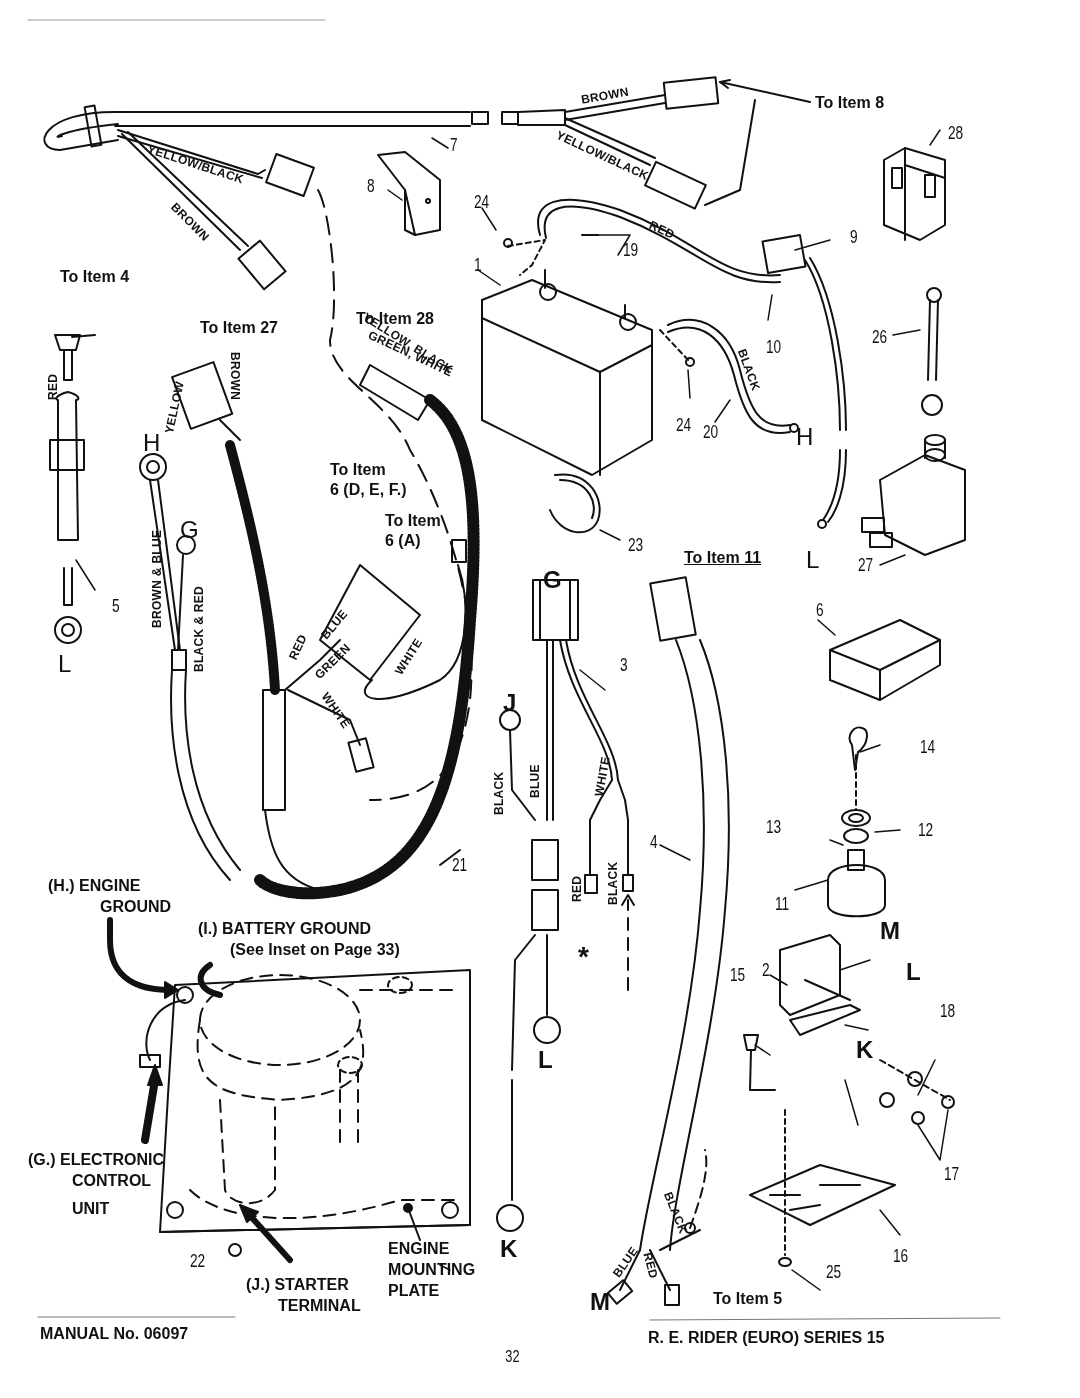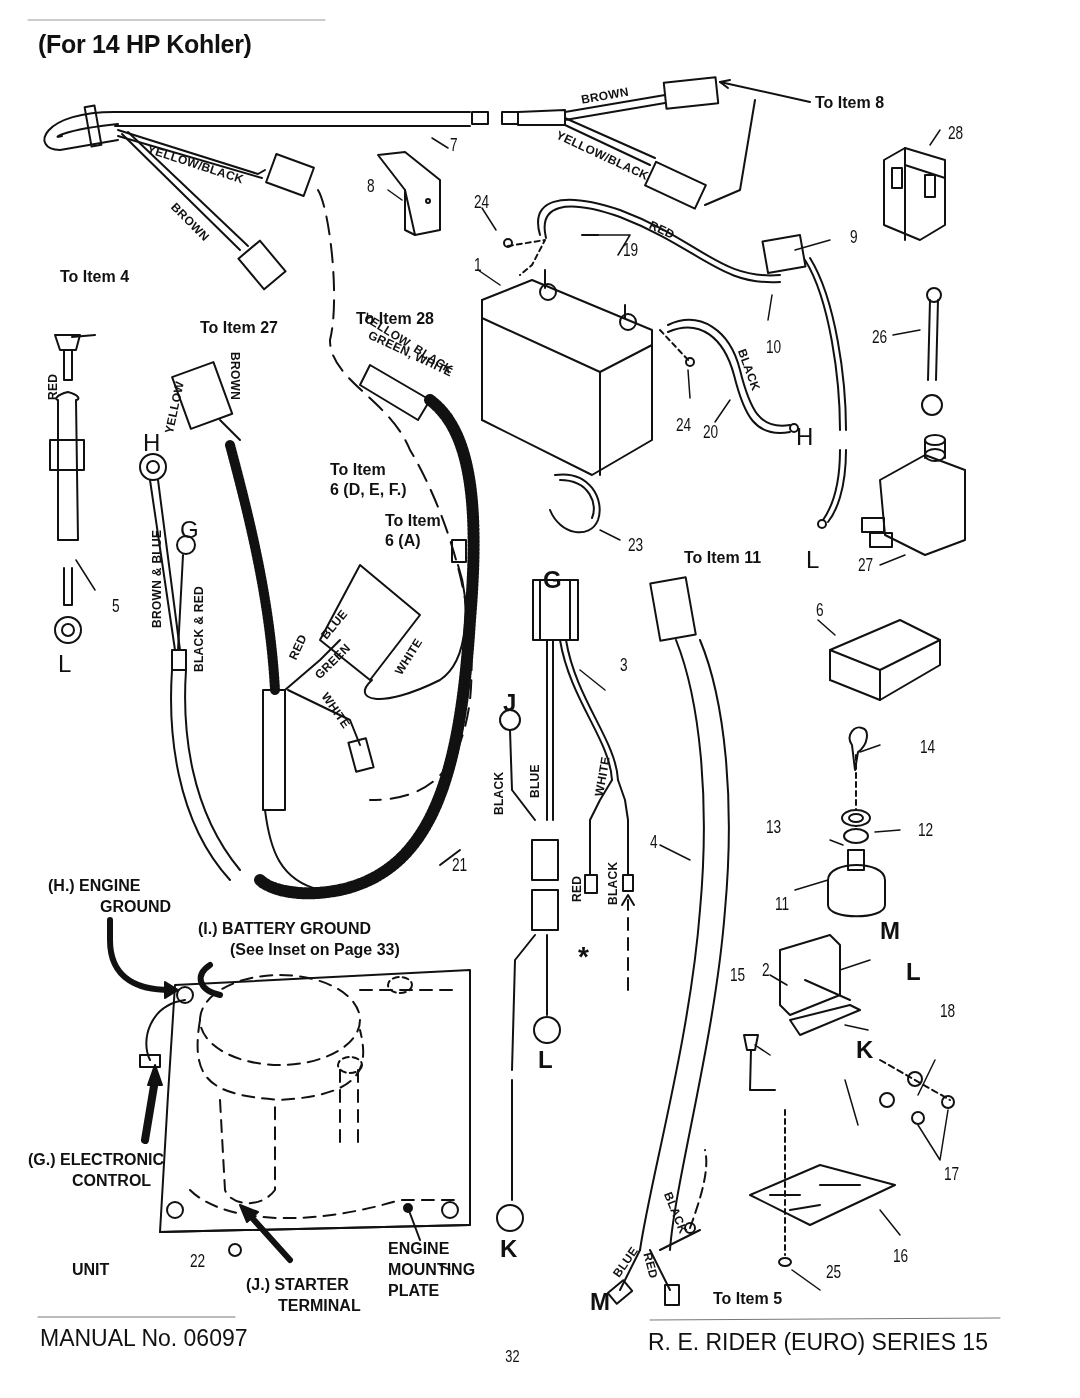--- a/index.html
+++ b/index.html
@@ -2,21 +2,21 @@
 <html><head>
 <meta charset="utf-8">
 <style>
   html, body { margin:0; padding:0; background:#ffffff; }
   body { width:1080px; height:1398px; position:relative; overflow:hidden; font-family:"Liberation Sans", sans-serif; color:#111; }
   .title { position:absolute; left:38px; top:30px; font-weight:bold; font-size:25px; line-height:29px; letter-spacing:-0.3px; }
   .lbl { position:absolute; font-family:"Liberation Sans", sans-serif; font-weight:bold; font-size:16px; white-space:nowrap; line-height:18px; }
   .num { position:absolute; font-family:"Liberation Sans", sans-serif; font-size:19px; transform:scaleX(0.72); transform-origin:left top; white-space:nowrap; line-height:20px; }
   .letter { position:absolute; font-family:"Liberation Sans", sans-serif; font-size:24px; white-space:nowrap; line-height:24px; }
   .wire { position:absolute; font-family:"Liberation Sans", sans-serif; font-weight:bold; font-size:12px; white-space:nowrap; transform-origin:left top; letter-spacing:0.3px; }
-  .footer { position:absolute; font-family:"Liberation Sans", sans-serif; font-weight:normal; font-size:23px; white-space:nowrap; }
+  .footer { position:absolute; font-family:"Liberation Sans", sans-serif; font-weight:bold; font-size:16px; white-space:nowrap; }
   .pg { position:absolute; font-family:"Liberation Sans", sans-serif; font-size:17px; transform:scaleX(0.75); }
   svg.art { position:absolute; left:0; top:0; }
   svg.art * { vector-effect:non-scaling-stroke; }
 </style>
 </head>
 <body>
 
 <svg class="art" width="1080" height="1398" viewBox="0 0 1080 1398" fill="none" stroke="#111" stroke-width="2" stroke-linecap="round" stroke-linejoin="round">
 
   <line x1="28" y1="20" x2="325" y2="20" stroke="#999" stroke-width="1"></line>
@@ -289,41 +289,40 @@
     <path d="M880 1210 L900 1235"></path>
     <path d="M792 1270 L820 1290"></path>
     <path d="M440 1265 L450 1270"></path>
   </g>
 
   <line x1="38" y1="1317" x2="235" y2="1317" stroke="#777" stroke-width="1"></line>
   <line x1="650" y1="1320" x2="1000" y2="1318" stroke="#777" stroke-width="1"></line>
 </svg>
 
 <div class="title">
-  <div>(For 14 HP Kohler)</div>
 </div>
 
 <div class="lbl" style="left:815px;top:94px;text-align:right;">To Item 8</div>
 <div class="lbl" style="left:60px;top:268px;">To Item 4</div>
 <div class="lbl" style="left:356px;top:270px;margin-top:40px;">To Item 28</div>
 <div class="lbl" style="left:200px;top:319px;">To Item 27</div>
 <div class="lbl" style="left:330px;top:461px;">To Item</div>
 <div class="lbl" style="left:330px;top:481px;">6 (D, E, F.)</div>
 <div class="lbl" style="left:385px;top:512px;">To Item</div>
 <div class="lbl" style="left:385px;top:532px;">6 (A)</div>
-<div class="lbl" style="left:684px;top:549px;">To Item 11</div>
+<div class="lbl" style="left:684px;top:549px;text-decoration:underline;">To Item 11</div>
 <div class="lbl" style="left:713px;top:1290px;">To Item 5</div>
 
 <div class="lbl" style="left:48px;top:877px;">(H.)  ENGINE</div>
 <div class="lbl" style="left:88px;top:898px;margin-left:12px;">GROUND</div>
 <div class="lbl" style="left:198px;top:920px;">(I.)  BATTERY GROUND</div>
 <div class="lbl" style="left:230px;top:941px;">(See Inset on Page 33)</div>
 <div class="lbl" style="left:28px;top:1151px;">(G.)  ELECTRONIC</div>
 <div class="lbl" style="left:72px;top:1172px;">CONTROL</div>
-<div class="lbl" style="left:72px;top:1261px;">UNIT</div>
+<div class="lbl" style="left:72px;top:1200px;">UNIT</div>
 <div class="lbl" style="left:246px;top:1276px;">(J.) STARTER</div>
 <div class="lbl" style="left:278px;top:1297px;">TERMINAL</div>
 <div class="lbl" style="left:388px;top:1240px;">ENGINE</div>
 <div class="lbl" style="left:388px;top:1261px;">MOUNTING</div>
 <div class="lbl" style="left:388px;top:1282px;">PLATE</div>
 
 <div class="wire" style="left:150px;top:142px;transform:rotate(18deg);">YELLOW/BLACK</div>
 <div class="wire" style="left:178px;top:200px;transform:rotate(45deg);">BROWN</div>
 <div class="wire" style="left:580px;top:93px;transform:rotate(-10deg);">BROWN</div>
 <div class="wire" style="left:560px;top:128px;transform:rotate(25deg);">YELLOW/BLACK</div>

